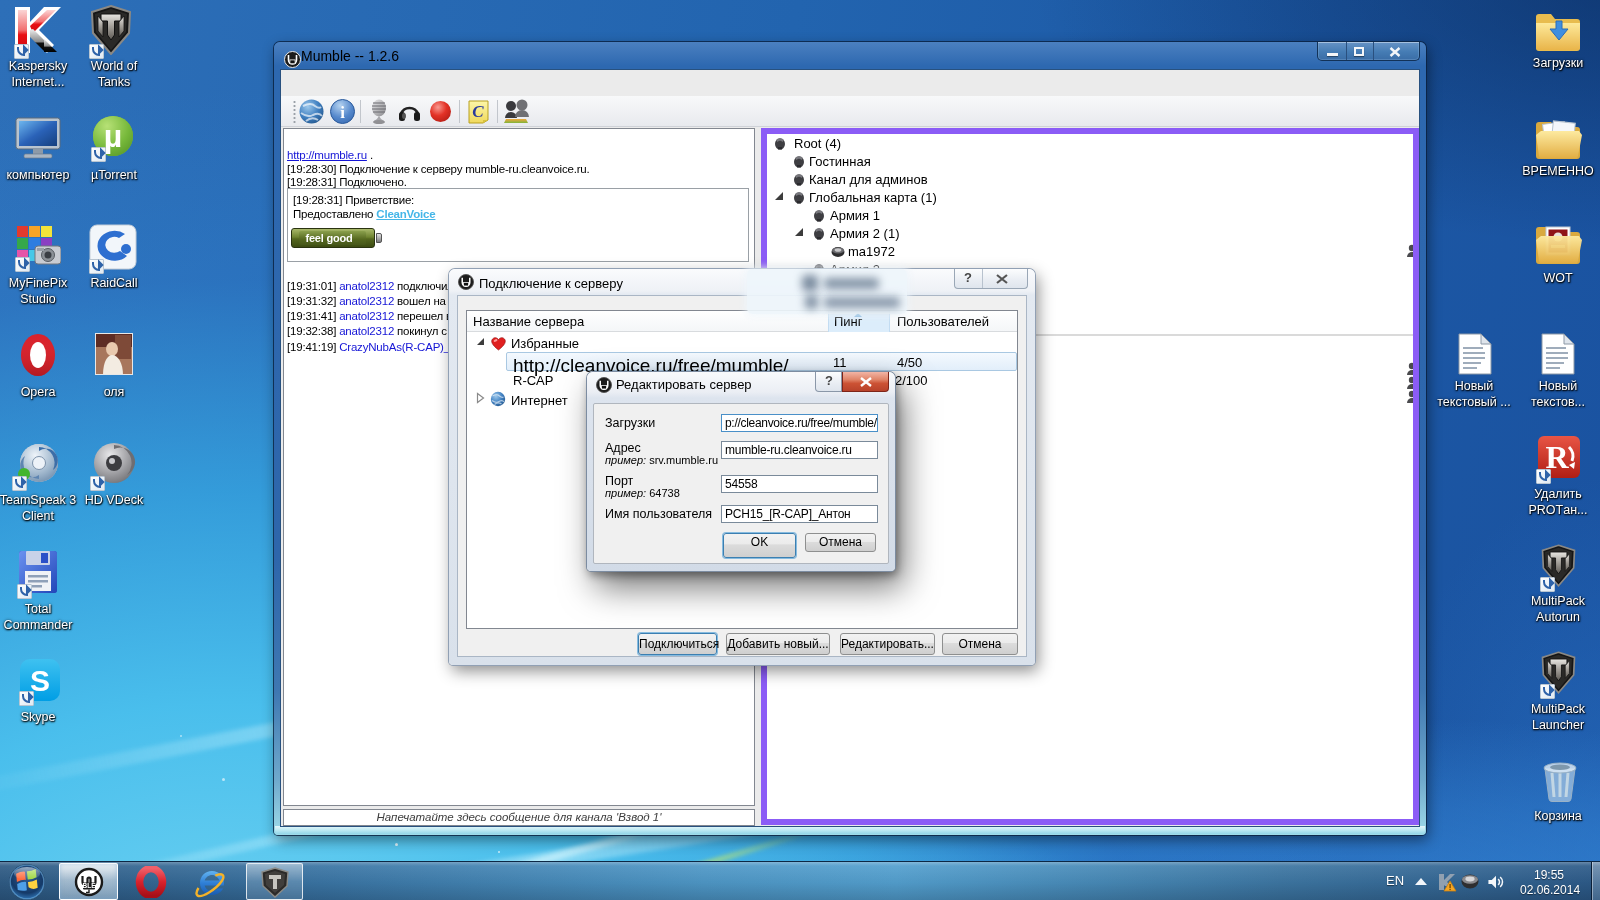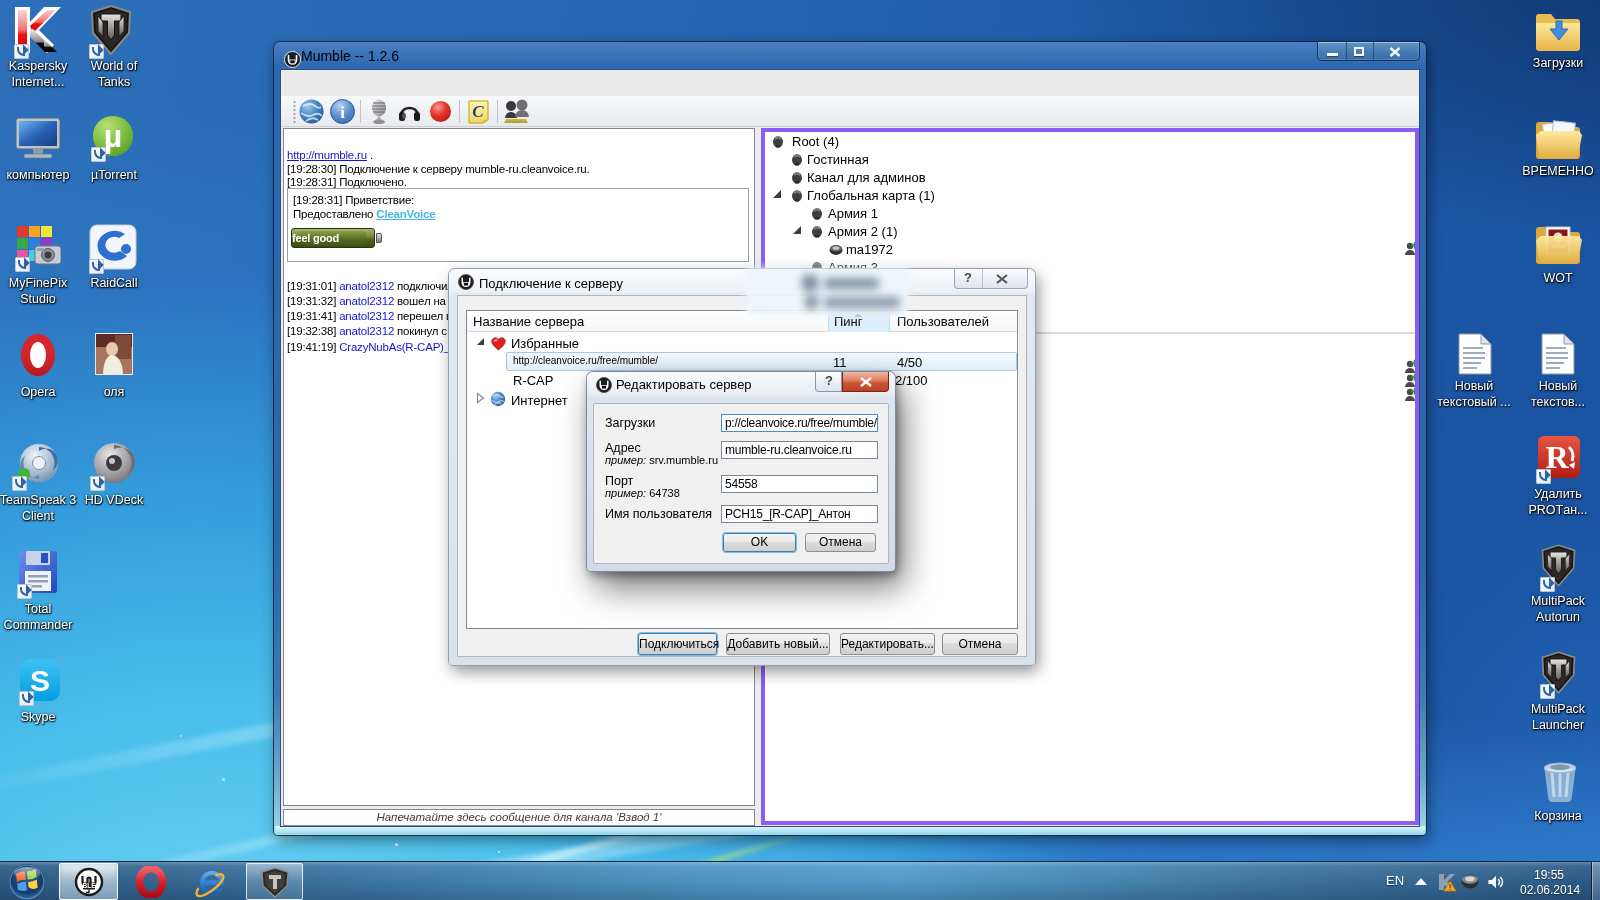--- a/index.html
+++ b/index.html
@@ -429,37 +429,37 @@
   <div style="position:absolute;left:2px;top:58px;width:472px;height:678px;background:#fff;border:1px solid #828790;overflow:hidden">
     <div id="chat" style="position:absolute;left:3px;top:4px;width:466px;height:670px;font-size:11.5px;color:#000;line-height:13px;letter-spacing:-0.2px">
 <div class="t" style="left:0px;top:16px"><span style="color:#1515d6;text-decoration:underline">http://mumble.ru</span> .</div>
 <div class="t" style="left:0px;top:30px">[19:28:30] Подключение к серверу mumble-ru.cleanvoice.ru.</div>
 <div class="t" style="left:0px;top:43px">[19:28:31] Подключено.</div>
 <div style="position:absolute;left:0px;top:55px;width:462px;height:74px;border:1px solid #9aa0a6">
   <div class="t" style="left:5px;top:5px">[19:28:31] Приветствие:</div>
   <div class="t" style="left:5px;top:19px">Предоставлено <span style="color:#45b6e8;font-weight:bold;text-decoration:underline">CleanVoice</span></div>
   <div style="position:absolute;left:3px;top:39px;width:84px;height:20px;background:linear-gradient(180deg,#a8b86a,#6f8430 45%,#55671f 55%,#3d4c12);border:1px solid #2a3310;border-radius:3px">
     <div style="position:absolute;left:7px;top:2px;right:8px;bottom:2px;background:linear-gradient(180deg,#8a9f4c,#55681f 60%,#47581a);border-radius:2px"></div>
-    <div class="t" style="left:0;right:8px;top:3px;font-size:11px;font-weight:bold;color:#fff;text-align:left">feel good</div>
+    <div class="t" style="left:0;right:8px;top:3px;font-size:11px;font-weight:bold;color:#fff;text-align:center">feel good</div>
     <div style="position:absolute;left:84px;top:4px;width:6px;height:10px;background:linear-gradient(180deg,#e2e2e2,#7e7e7e);border:1px solid #555;border-radius:0 2px 2px 0"></div>
   </div>
 </div>
 <div class="t" style="left:0px;top:147px">[19:31:01] <span style="color:#1515d6">anatol2312</span> подключил</div>
 <div class="t" style="left:0px;top:162px">[19:31:32] <span style="color:#1515d6">anatol2312</span> вошел на к</div>
 <div class="t" style="left:0px;top:177px">[19:31:41] <span style="color:#1515d6">anatol2312</span> перешел в</div>
 <div class="t" style="left:0px;top:192px">[19:32:38] <span style="color:#1515d6">anatol2312</span> покинул с</div>
 <div class="t" style="left:0px;top:208px">[19:41:19] <span style="color:#1515d6">CrazyNubAs(R-CAP)_И</span></div>
 </div>
   </div>
 
   <div style="position:absolute;left:2px;top:739px;width:472px;height:17px;background:#fff;border:1px solid #828790">
     <div style="position:absolute;left:0;right:0;top:1px;text-align:center;font-size:11.5px;font-style:italic;color:#3c3c3c">Напечатайте здесь сообщение для канала 'Взвод 1'</div>
   </div>
 
-  <div style="position:absolute;left:480px;top:58px;width:658px;height:697px;background:#fff;border:4px solid #8b5cf6;overflow:hidden">
+  <div style="position:absolute;left:480px;top:58px;width:658px;height:697px;background:#fff;border:6px solid #8b5cf6;overflow:hidden">
 
 <div style="position:absolute;font-size:13px;color:#000;left:0;top:0;width:658px;height:697px">
 <svg style="position:absolute;left:6px;top:2px" width="14" height="14" viewBox="0 0 14 14">
             <ellipse cx="7" cy="8" rx="5" ry="5.5" fill="#3e3e42"></ellipse>
             <path d="M3 4 q4 -4 8 0 l-1.5 2 q-2.5 -2.5 -5 0 Z" fill="#77777c"></path>
             <rect x="5" y="11" width="4" height="2.5" fill="#2a2a2e"></rect>
           </svg>
 <div class="t" style="left:27px;top:2px">Root (4)</div>
 <svg style="position:absolute;left:25px;top:20px" width="14" height="14" viewBox="0 0 14 14">
             <ellipse cx="7" cy="8" rx="5" ry="5.5" fill="#3e3e42"></ellipse>
@@ -557,21 +557,21 @@
       </div>
       <span class="t" style="left:430px;top:3px;font-size:13px">Пользователей</span>
     </div>
     <div style="position:absolute;left:10px;top:27px;width:0;height:0;border-left:7px solid transparent;border-bottom:7px solid #3c3c3c"></div>
     <svg style="position:absolute;left:23px;top:25px" width="17" height="15" viewBox="0 0 17 15">
         <path d="M8.5 14 C2 9 0.5 5.5 2.5 3 C4.5 0.8 7.5 1.5 8.5 3.8 C9.5 1.5 12.5 0.8 14.5 3 C16.5 5.5 15 9 8.5 14 Z" fill="#e02020" stroke="#8f0f0f" stroke-width=".6"></path>
         <ellipse cx="5.5" cy="4.5" rx="2" ry="1.2" fill="#ff9a9a" transform="rotate(-25 5.5 4.5)"></ellipse>
       </svg>
     <span class="t" style="left:44px;top:25px;font-size:13px">Избранные</span>
     <div style="position:absolute;left:39px;top:41px;width:511px;height:19px;background:linear-gradient(180deg,#f4f9fe,#e2eefa);border:1px solid #a9c8e2;border-radius:2px"></div>
-    <span class="t" style="left:46px;top:44px;font-size:10px">http://cleanvoice.ru/free/mumble/</span>
+    <span class="t" style="left:46px;top:44px;font-size:19px">http://cleanvoice.ru/free/mumble/</span>
     <span class="t" style="left:366px;top:44px;font-size:13px">11</span>
     <span class="t" style="left:430px;top:44px;font-size:13px">4/50</span>
     <span class="t" style="left:46px;top:62px;font-size:13px">R-CAP</span>
     <span class="t" style="left:428px;top:62px;font-size:13px">2/100</span>
     <svg style="position:absolute;left:9px;top:81px" width="9" height="12" viewBox="0 0 9 12">
         <polygon points="1.5,1.5 7.5,6 1.5,10.5" fill="#fff" stroke="#8a8a8a" stroke-width="1.2"></polygon>
       </svg>
     <svg style="position:absolute;left:23px;top:80px" width="16" height="16" viewBox="0 0 16 16">
         <circle cx="8" cy="8" r="7.2" fill="url(#gl2)"></circle>
         <defs>
@@ -619,21 +619,21 @@
   <span class="t" style="left:18px;top:44px;font-size:12.5px">Загрузки</span>
   <span class="t" style="left:18px;top:69px;font-size:12.5px">Адрес</span>
   <span class="t" style="left:18px;top:82px;font-size:11px"><i>пример:</i> srv.mumble.ru</span>
   <span class="t" style="left:18px;top:102px;font-size:12.5px">Порт</span>
   <span class="t" style="left:18px;top:115px;font-size:11px"><i>пример:</i> 64738</span>
   <span class="t" style="left:18px;top:135px;font-size:12.5px">Имя пользователя</span>
   <div class="inp" style="left:134px;top:42px;border:1px solid #4a90c8;text-align:center;letter-spacing:-0.3px">p://cleanvoice.ru/free/mumble/<span style="display:inline-block;width:1px;height:12px;background:#000;vertical-align:-1px"></span></div>
   <div class="inp" style="left:134px;top:69px">mumble-ru.cleanvoice.ru</div>
   <div class="inp" style="left:134px;top:103px">54558</div>
   <div class="inp" style="left:134px;top:133px">PCH15_[R-CAP]_Антон</div>
-  <div class="wbtn" style="left:136px;top:161px;width:73px;height:19px;line-height:17px;border-color:#3c7fb1;box-shadow:0 0 0 1px #86bbdf">OK</div>
+  <div class="wbtn" style="left:136px;top:161px;width:73px;height:25px;line-height:17px;border-color:#3c7fb1;box-shadow:0 0 0 1px #86bbdf">OK</div>
   <div class="wbtn" style="left:218px;top:161px;width:71px;height:19px;line-height:17px">Отмена</div>
 </div>
 
 <div id="tb" style="position:absolute;left:0;top:861px;width:1600px;height:39px;border-top:1px solid #0d2845;background:linear-gradient(180deg,rgba(255,255,255,.28),rgba(255,255,255,.07) 4px,rgba(0,0,0,.04) 55%,rgba(0,10,25,.2)),linear-gradient(90deg,#2f5b84 0%,#3a74a3 20%,#4e97c6 44%,#539fce 56%,#3d76a2 80%,#2d5a88 100%)">
  <svg style="position:absolute;left:7px;top:1px" width="40" height="38" viewBox="0 0 40 38">
    <circle cx="20" cy="19" r="17.5" fill="url(#orb)" stroke="#0c2340" stroke-width="1"></circle>
    <defs>
     <radialGradient id="orb" cx=".5" cy=".35" r=".75">
           <stop offset="0" stop-color="#2e5d94"></stop>
           <stop offset=".62" stop-color="#153a68"></stop>

